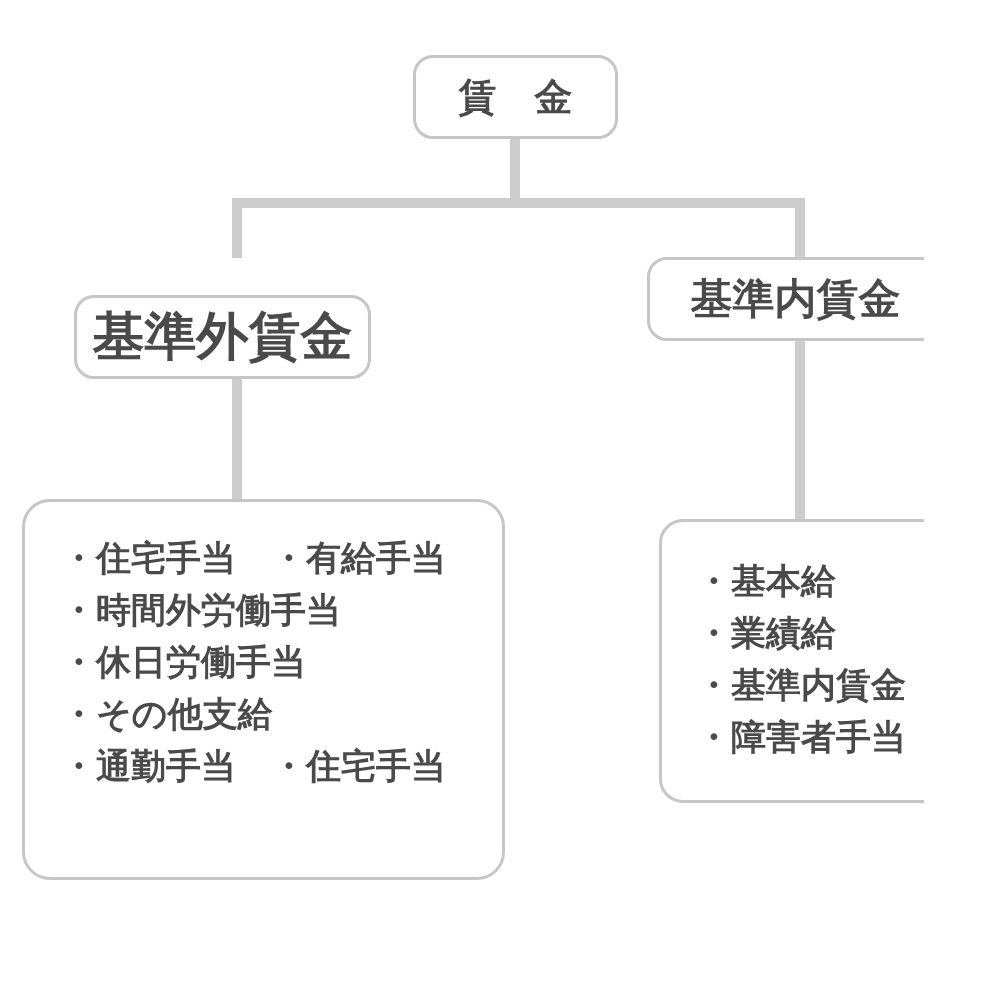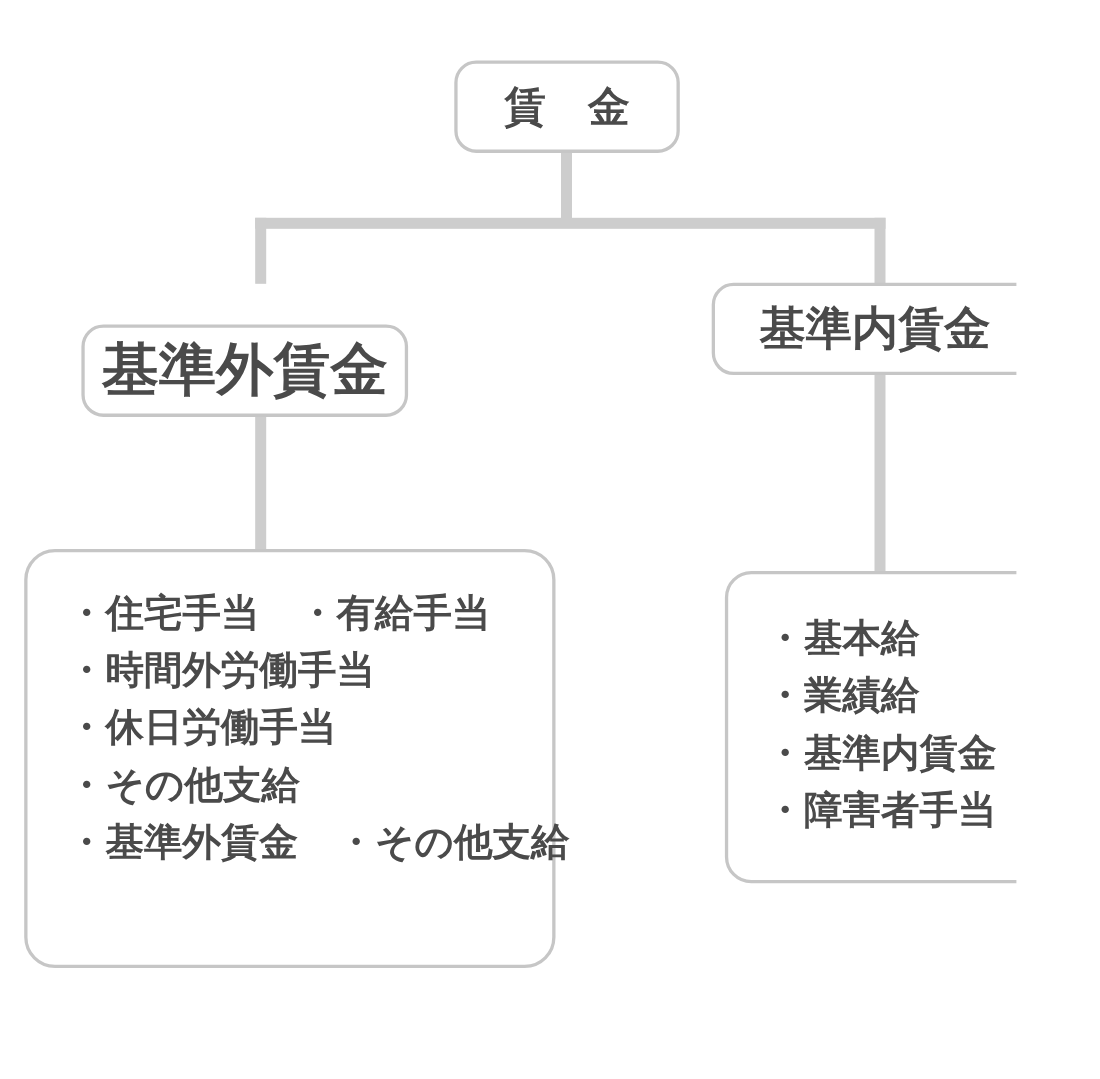--- a/index.html
+++ b/index.html
@@ -93,21 +93,21 @@
   </div>
   <div class="node branch-right">
     <span>基準内賃金</span>
   </div>
 
   <div class="listbox left">
     <div class="li">・住宅手当　・有給手当</div>
     <div class="li">・時間外労働手当</div>
     <div class="li">・休日労働手当</div>
     <div class="li">・その他支給</div>
-    <div class="li">・基準外賃金　・その他支給</div>
+    <div class="li">・通勤手当　・住宅手当</div>
   </div>
 
   <div class="listbox right">
     <div class="li">・基本給</div>
     <div class="li">・業績給</div>
     <div class="li">・基準内賃金</div>
     <div class="li">・障害者手当</div>
   </div>
 
 </div>

